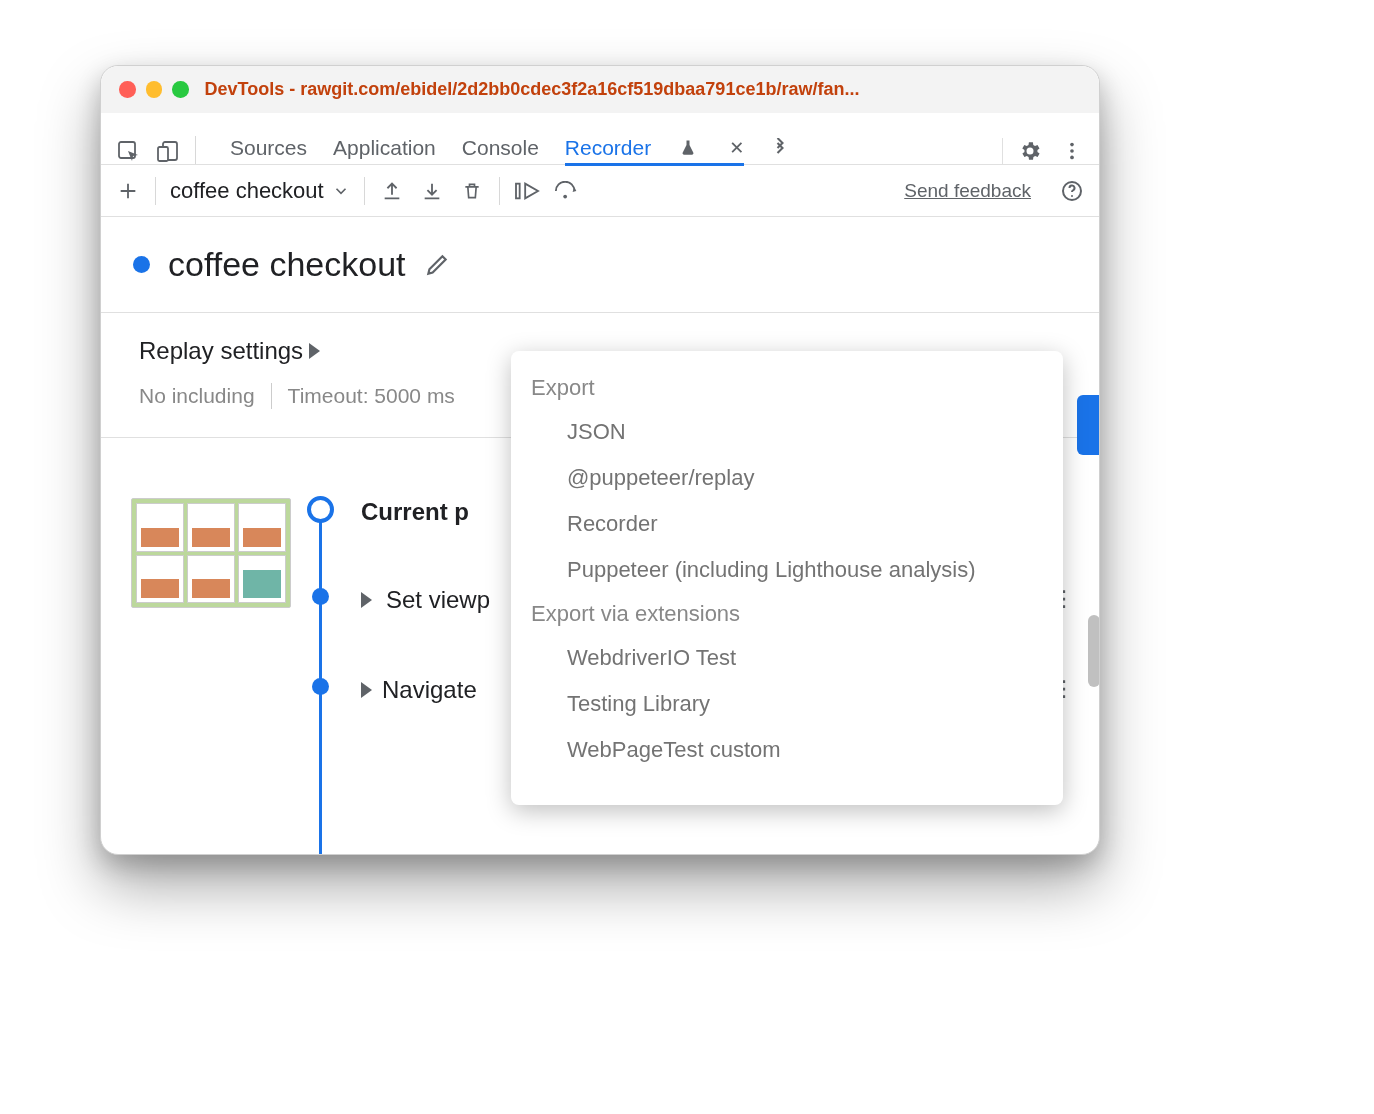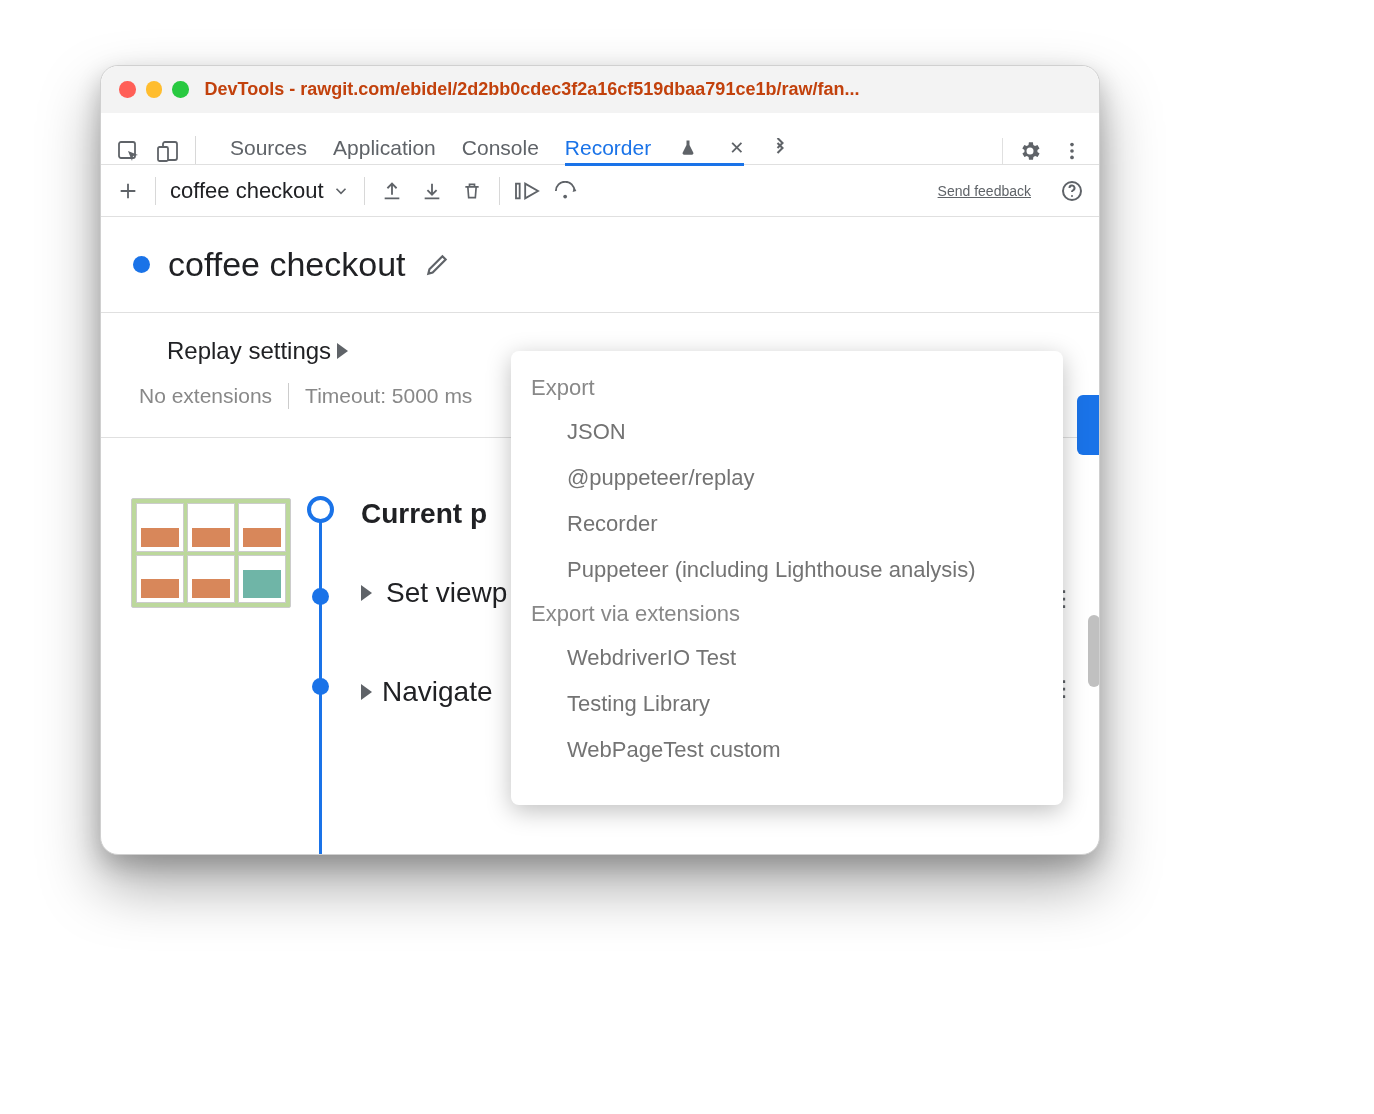--- a/index.html
+++ b/index.html
@@ -63,54 +63,54 @@
     align-items:center;
     padding: 0 14px;
     gap: 14px;
     border-bottom: 1px solid #e0e0e0;
   }
   .divider-v { width:1px; height:28px; background:#d8d8d8; }
   .recname { display:flex; align-items:center; gap:8px; font-size:22px; color:#202124; }
   .chev { color:#5f6368; }
   .toolbar svg { color:#5f6368; }
   .ticon { width:26px; height:26px; display:flex; align-items:center; justify-content:center;}
-  .feedback-link { margin-left:auto; font-size:14px; color:#5f6368; text-decoration: underline; }
+  .feedback-link { margin-left:auto; font-size:19px; color:#5f6368; text-decoration: underline; }
   
   .main { flex:1; position:relative; overflow:hidden; }
   
   .rec-title-row {
     display:flex; align-items:center; gap:18px;
     padding: 28px 32px 28px 32px;
   }
   .bluedot { width:17px; height:17px; border-radius:50%; background:#1a73e8; }
   .rec-title { font-size:34px; font-weight:400; color:#202124;}
   .pencil { color:#5f6368; }
   .divider-h { height:1px; background:#e0e0e0; margin:0;}
   
   .settings { padding: 24px 38px 28px; }
-  .settings-title { font-size:24px; color:#202124; display:flex; align-items:center; gap:6px;margin-left:28px;}
+  .settings-title { font-size:24px; color:#202124; display:flex; align-items:center; gap:6px;}
   .settings-sub { margin-top:18px; font-size:21px; color:#888; display:flex; align-items:center; gap:16px;}
   .vline { width:1px; height:26px; background:#ccc;}
   
   .timeline-area { position:relative; padding: 20px 30px; }
   .thumb {
     position:absolute; left: 30px; top: 60px; width: 160px; height: 110px;
     border:1px solid #ccc; background:linear-gradient(#bcd89c,#bcd89c);
     border-radius:2px; padding:4px;
   }
   .mugs { display:grid; grid-template-columns:repeat(3,1fr); grid-template-rows:repeat(2,1fr); gap:3px; width:100%; height:100%;}
   .mug { background:#fff; border:1px solid #ccc; position:relative; }
   .mug::after{content:""; position:absolute; left:4px; right:4px; bottom:4px; height:40%; background:#d8875a;}
   .mug:nth-child(6)::after{ background:#6fb5a7; height:60%;}
   .track {
     position:absolute; left: 218px; top: 70px; width: 3px; height: 360px; background:#1a73e8;
   }
   .node0 { position:absolute; left:206px; top:58px; width:27px; height:27px; border:4px solid #1a73e8; border-radius:50%; background:#fff;}
   .node { position:absolute; left:211px; width:17px; height:17px; background:#1a73e8; border-radius:50%;}
-  .step-label { position:absolute; font-size:28px; color:#202124; display:flex; align-items:center; gap:10px;}
+  .step-label { position:absolute; font-size:24px; color:#202124; display:flex; align-items:center; gap:10px;}
   .step0 { left:260px; top:60px; font-weight:700;}
   .tri { display:inline-block; width:0;height:0;border-top:8px solid transparent;border-bottom:8px solid transparent;border-left:11px solid #5f6368;}
   .kebab { position:absolute; right:22px; color:#5f6368; font-size:22px; letter-spacing:2px;}
   
   .replay-peek { position:absolute; right:0; top:178px; width:22px; height:60px; background:#1a73e8; border-top-left-radius:6px; border-bottom-left-radius:6px;}
   .scroll-thumb { position:absolute; right:-1px; top:398px; width:12px; height:72px; background:#c0c0c0; border-radius:6px;}
   
   .dropdown {
     position:absolute;
     left: 410px;
@@ -269,21 +269,21 @@
     <div class="replay-peek"></div>
 
     <div class="divider-h"></div>
 
     <div class="settings">
       <div class="settings-title">
         <span>Replay settings</span>
         <span class="tri"></span>
       </div>
       <div class="settings-sub">
-        <span>No extensions</span>
+        <span>No including</span>
         <span class="vline"></span>
         <span>Timeout: 5000 ms</span>
       </div>
     </div>
 
     <div class="divider-h"></div>
 
     <div class="timeline-area">
       <div class="thumb">
         <div class="mugs">
@@ -296,21 +296,21 @@
         </div>
       </div>
       <div class="track"></div>
       <div class="node0"></div>
       <div class="node" style="top:150px;"></div>
       <div class="node" style="top:240px;"></div>
 
       <div class="step-label step0">
         <span>Current p</span>
       </div>
-      <div class="step-label" style="left:260px; top:139px;gap:14px;">
+      <div class="step-label" style="left:260px; top:148px;gap:14px;">
         <span class="tri"></span>
         <span>Set viewp</span>
       </div>
       <div class="step-label" style="left:260px; top:238px;">
         <span class="tri"></span>
         <span>Navigate</span>
       </div>
 
       <div class="kebab" style="top:148px;">⋮</div>
       <div class="kebab" style="top:238px;">⋮</div>

